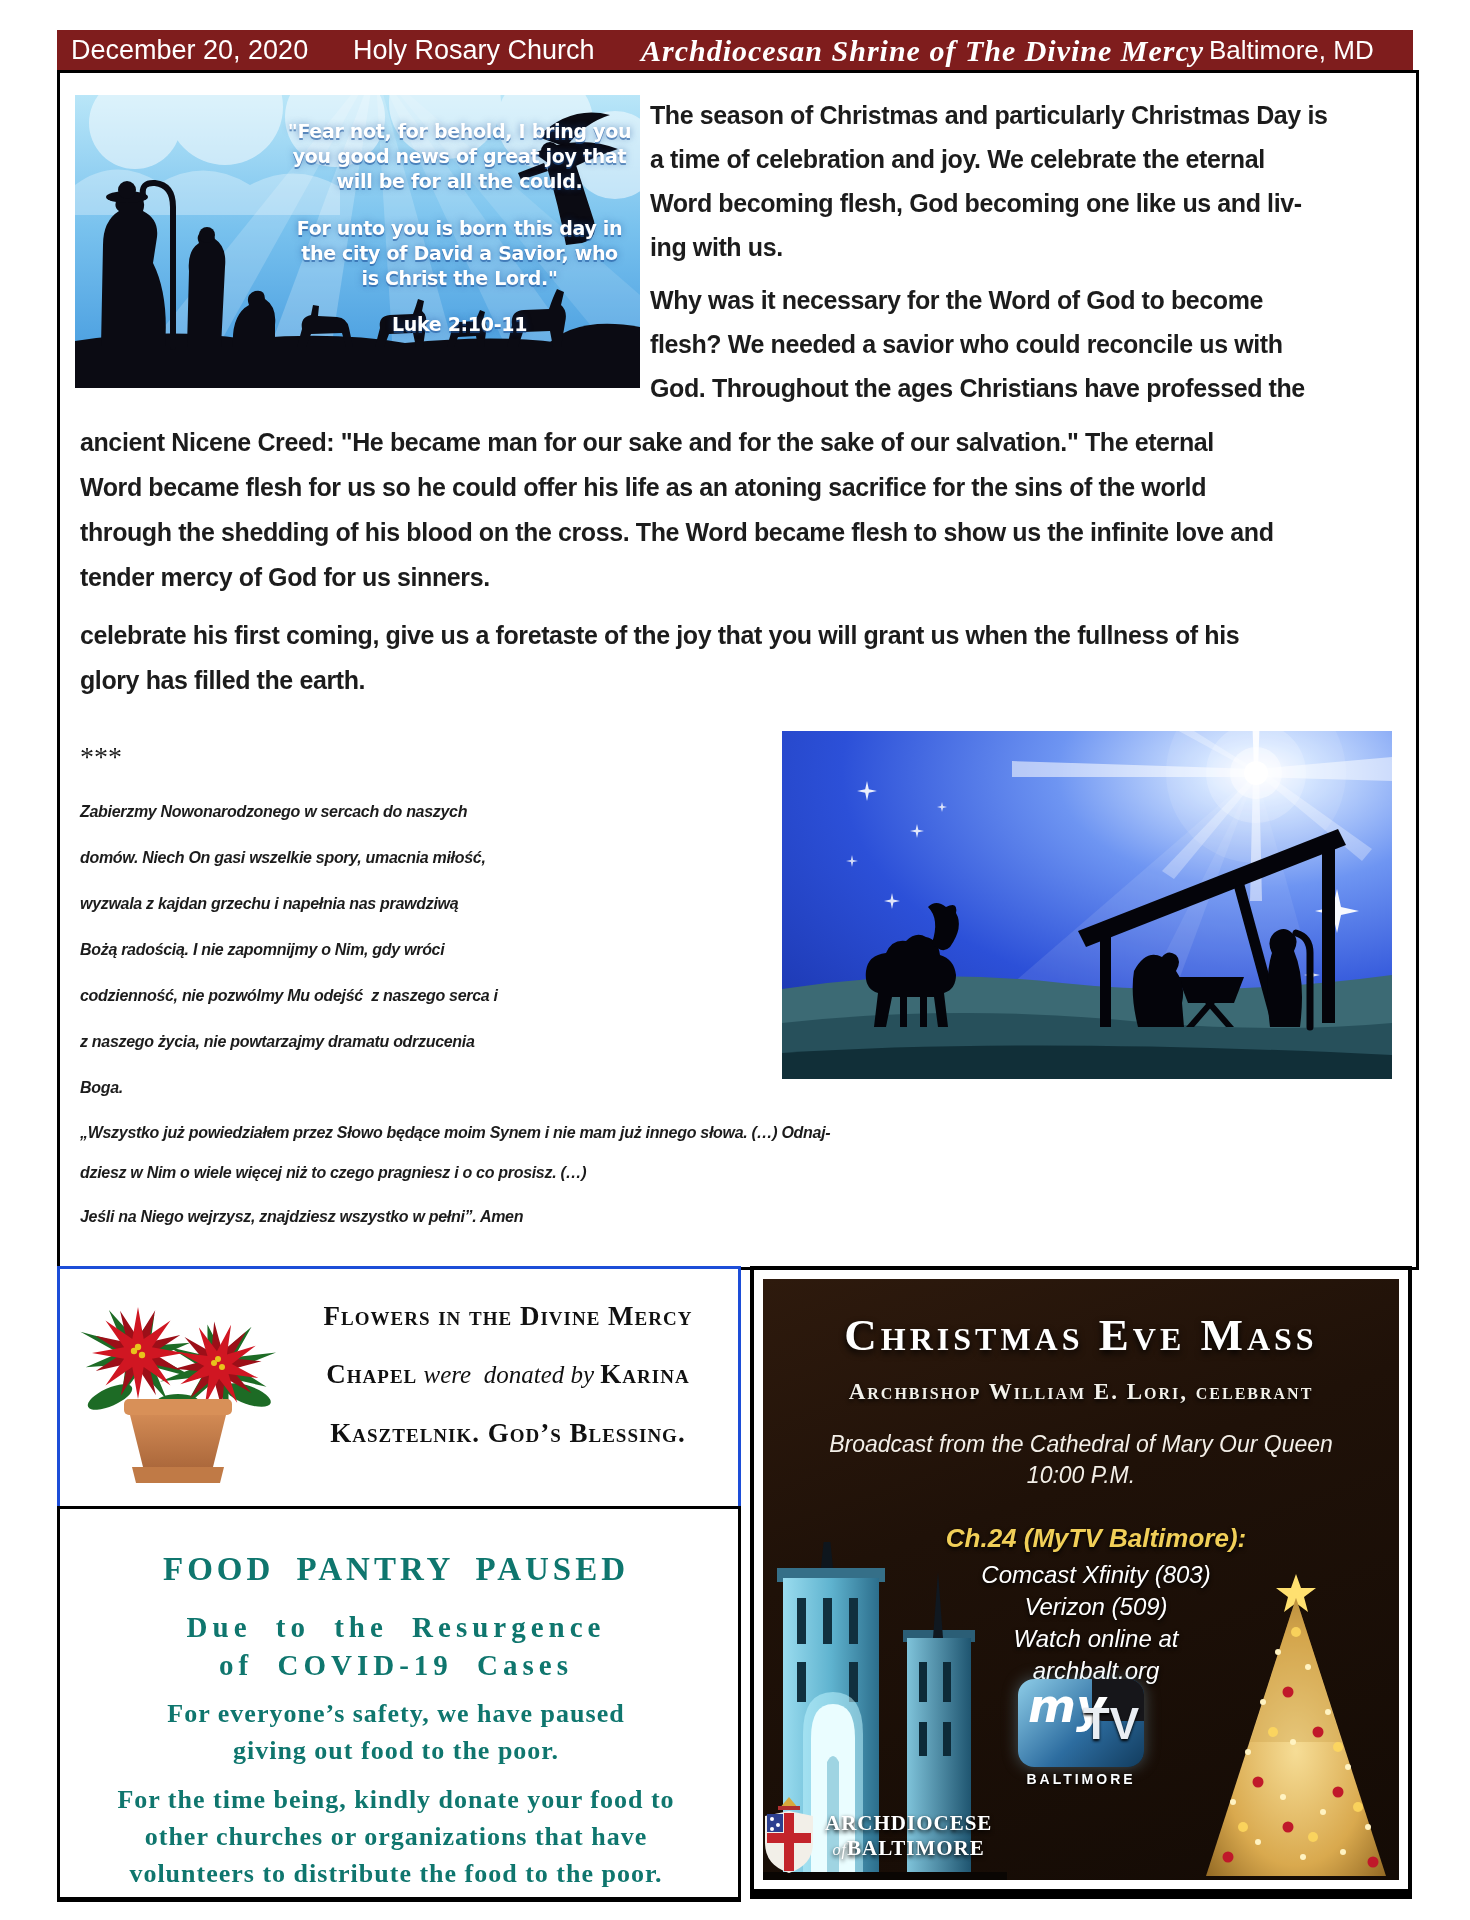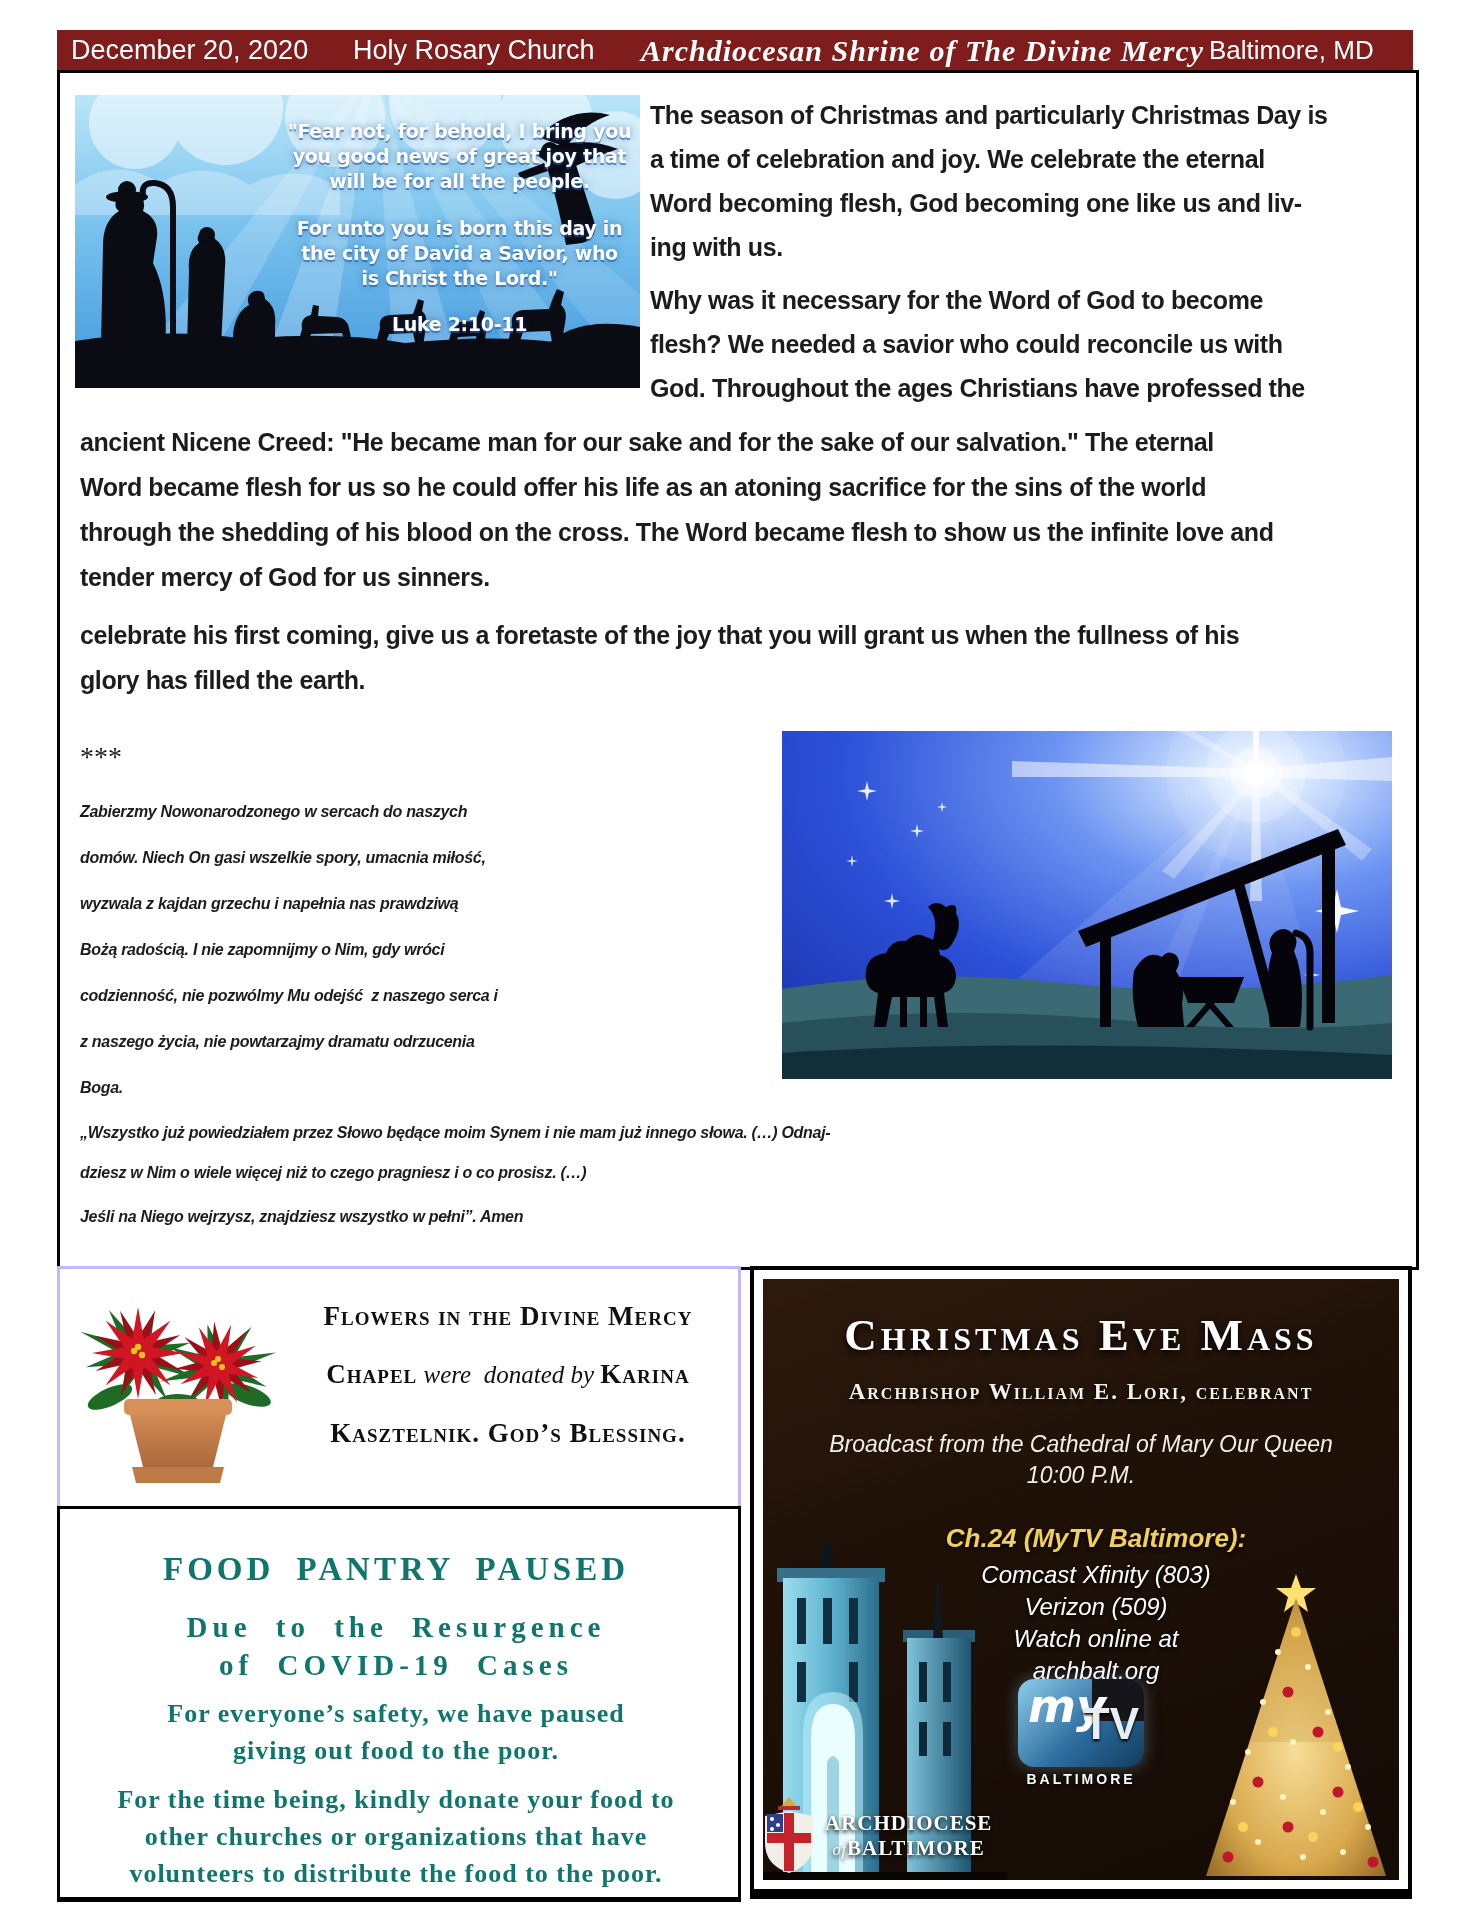--- a/index.html
+++ b/index.html
@@ -41,21 +41,21 @@
 
   .para-pol{color:#1c1c1c;font-weight:700;font-style:italic;font-size:16px;letter-spacing:-0.3px;}
   .polCol{left:20px;top:716px;width:706px;}
   .polCol .tline{line-height:46px;}
   .nativity{left:722px;top:658px;width:610px;height:348px;}
   .polFull{left:20px;top:1040px;width:1334px;}
   .polFull .tline{line-height:40px;}
   .polAmen{left:20px;top:1124px;width:1334px;line-height:40px;}
 
   
-  .flowers-box{position:absolute;left:57px;top:1266px;width:678px;height:240px;border:3px solid #c4b5fd;background:#fff;}
+  .flowers-box{position:absolute;left:57px;top:1266px;width:678px;height:240px;border:3px solid #1d4ed8;background:#fff;}
   .fl-pot{position:absolute;left:12px;top:22px;width:212px;height:196px;}
   .fl-text{position:absolute;left:230px;top:18px;width:436px;text-align:center;color:#111;
            font-family:"Liberation Serif",serif;}
   .fl-line{line-height:58px;font-size:27px;font-weight:700;}
   .sc{font-variant:small-caps;letter-spacing:1px;}
   .fl-it{font-style:italic;font-weight:500;font-size:25px;letter-spacing:0;white-space:pre;}
 
   
   .pantry-box{position:absolute;left:57px;top:1506px;width:678px;height:388px;border:3px solid #000;border-bottom-width:5px;background:#fff;
               font-family:"Liberation Serif",serif;color:#0f766e;}
@@ -162,21 +162,21 @@
             <circle cx="50" cy="48" r="9"></circle>
             <path d="M56,56 Q70,50 76,62 L94,118 Q98,136 82,140 L66,142 Q58,100 48,68 Q46,58 56,56 Z"></path>
             <path d="M44,60 L18,70 L21,77 L48,68 Z"></path>
           </g>
         </g>
       </svg>
       <div class="hero-text">
         <div class="hero-verse">
             <div class="tline">"Fear not, for behold, I bring you</div>
             <div class="tline">you good news of great joy that</div>
-            <div class="tline">will be for all the people.</div>
+            <div class="tline">will be for all the could.</div>
           </div>
         <div class="hero-verse hv2">
             <div class="tline">For unto you is born this day in</div>
             <div class="tline">the city of David a Savior, who</div>
             <div class="tline">is Christ the Lord."</div>
           </div>
         <div class="hero-ref">Luke 2:10-11</div>
       </div>
     </div>
 

